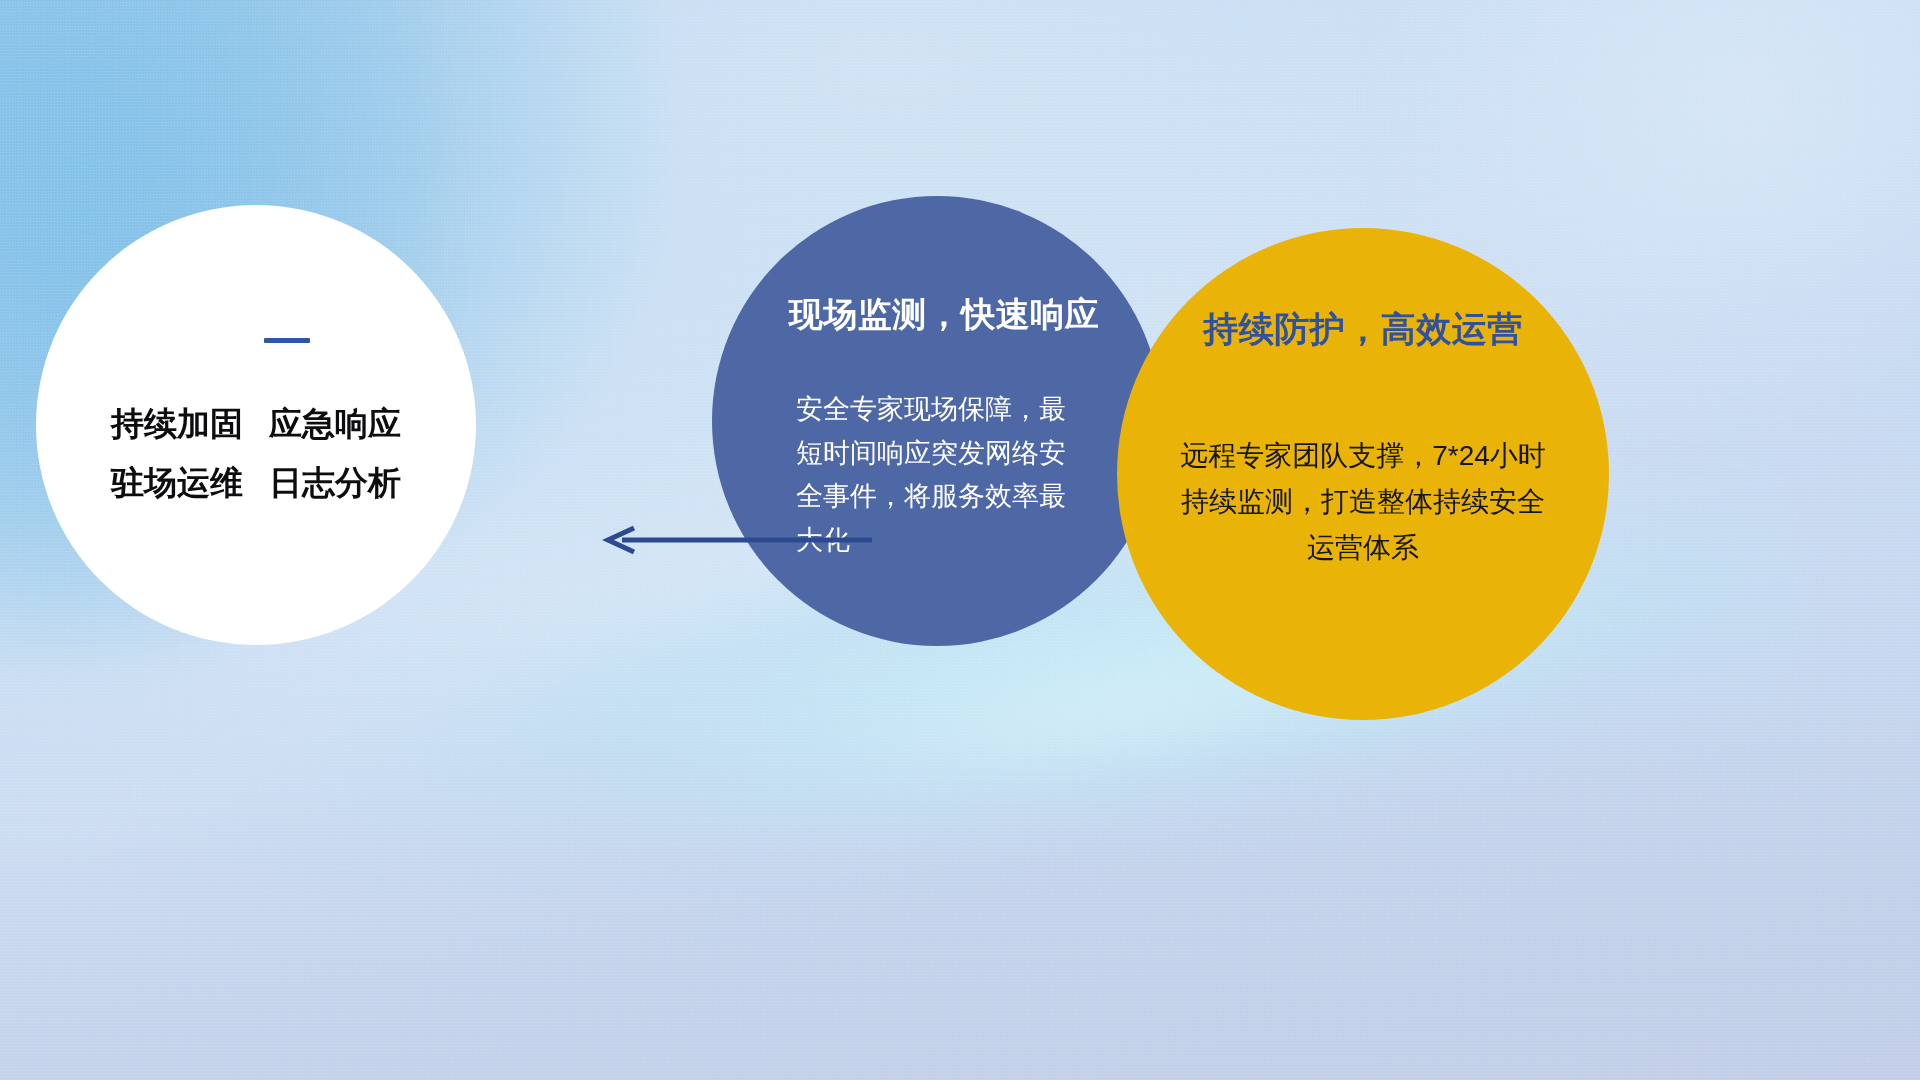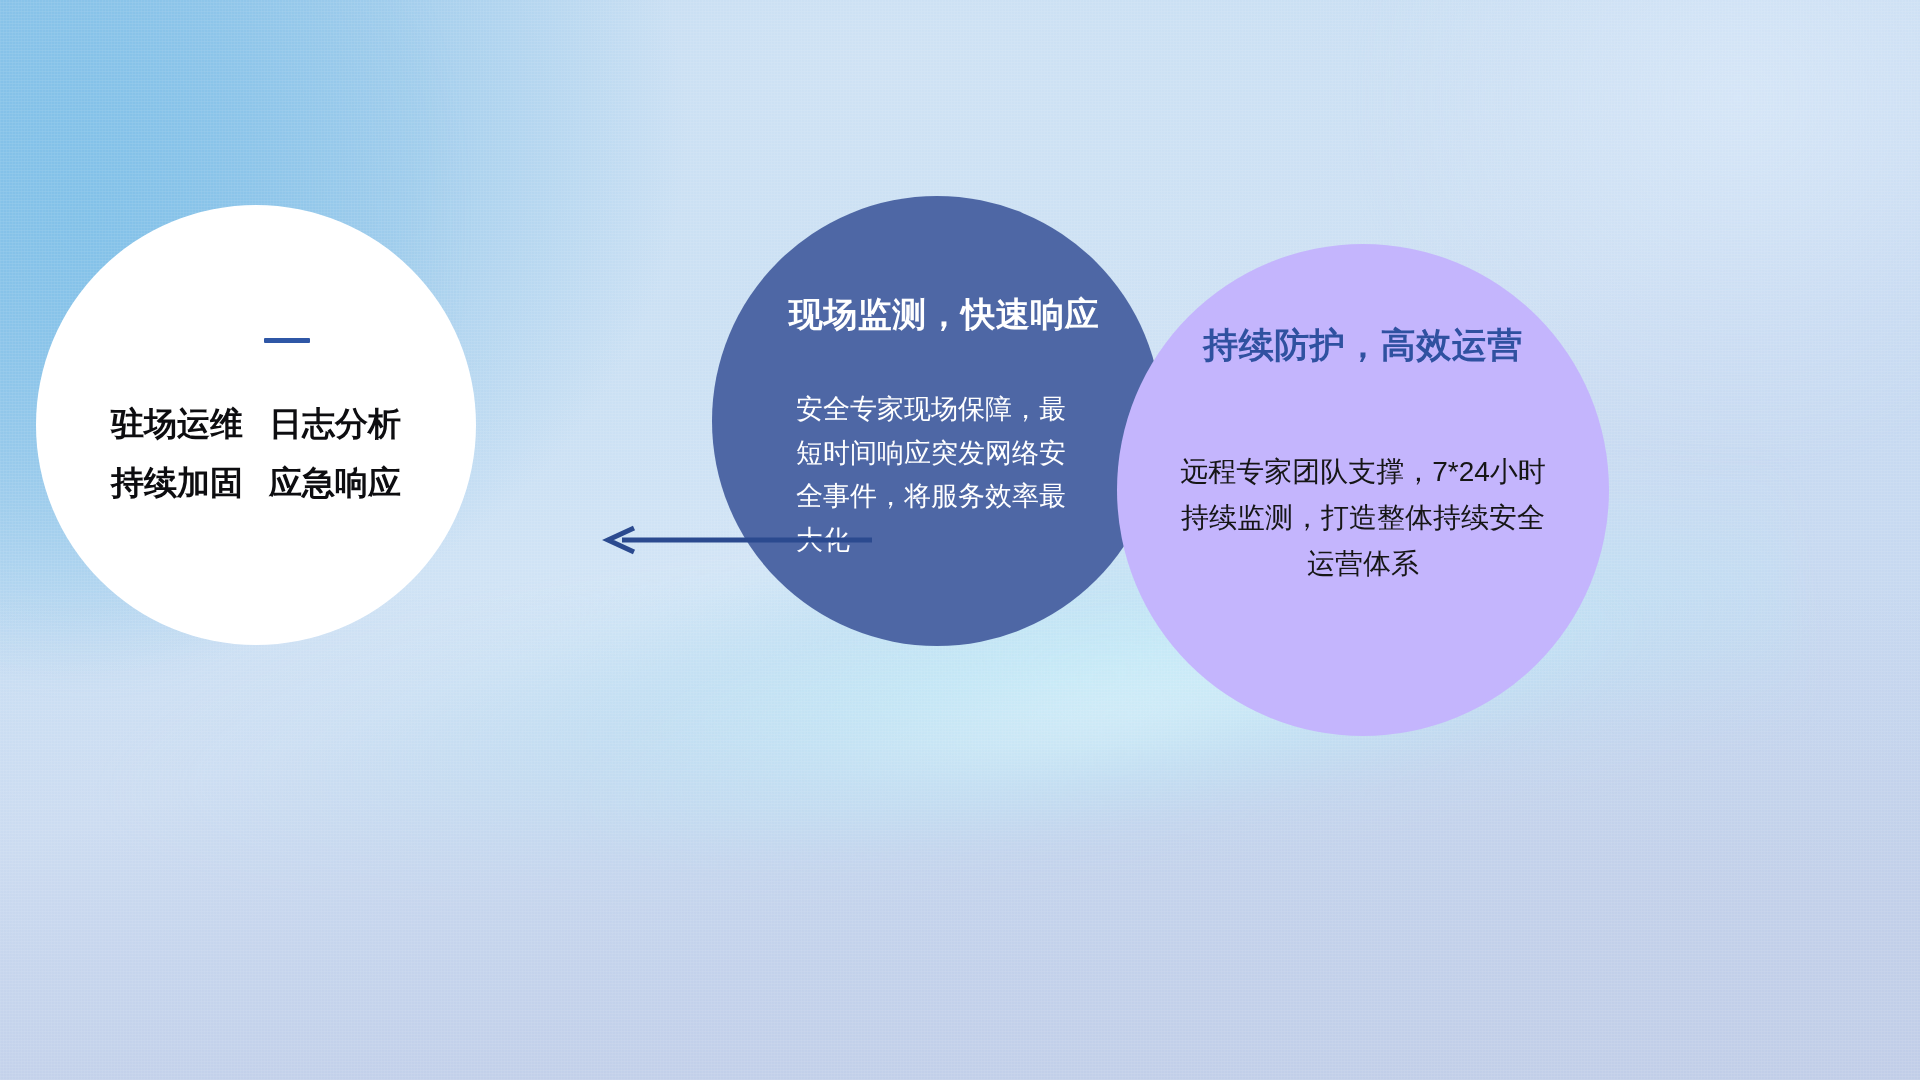--- a/index.html
+++ b/index.html
@@ -62,22 +62,22 @@
 
   .circle-left{
     left:36px; top:205px; width:440px; height:440px;
     background:#ffffff;
   }
   .circle-mid{
     left:712px; top:196px; width:450px; height:450px;
     background:#4e67a5;
   }
   .circle-right{
-    left:1117px; top:244px; width:492px; height:492px;
-    background:#c4b5fd;
+    left:1117px; top:228px; width:492px; height:492px;
+    background:#eab308;
   }
 
   
   .left-inner{
     position:absolute; left:0; top:0; width:100%; height:100%;
     display:flex; flex-direction:column; align-items:center; justify-content:center;
     padding:0 34px;
   }
   .accent-dash{
     width:46px; height:5px; background:#2f57a6; border-radius:1px;
@@ -152,24 +152,24 @@
     <line x1="272" y1="20" x2="22" y2="20" stroke="#2b4a8f" stroke-width="5"></line>
     <polyline points="34,8 8,20 34,32" fill="none" stroke="#2b4a8f" stroke-width="5" stroke-linejoin="miter" stroke-linecap="butt"></polyline>
   </svg>
 </div>
 
 <div class="circle circle-left">
   <div class="left-inner">
     <div class="accent-dash"></div>
     <div class="left-lines">
       <div class="left-line">
-        <span>驻场运维</span><span class="gap"></span><span>日志分析</span>
+        <span>持续加固</span><span class="gap"></span><span>应急响应</span>
       </div>
       <div class="left-line">
-        <span>持续加固</span><span class="gap"></span><span>应急响应</span>
+        <span>驻场运维</span><span class="gap"></span><span>日志分析</span>
       </div>
     </div>
   </div>
 </div>
 
 <div class="circle circle-right">
   <div class="right-inner">
     <div class="right-title">持续防护，高效运营</div>
     <div class="right-body">远程专家团队支撑，7*24小时持续监测，打造整体持续安全运营体系</div>
   </div>

